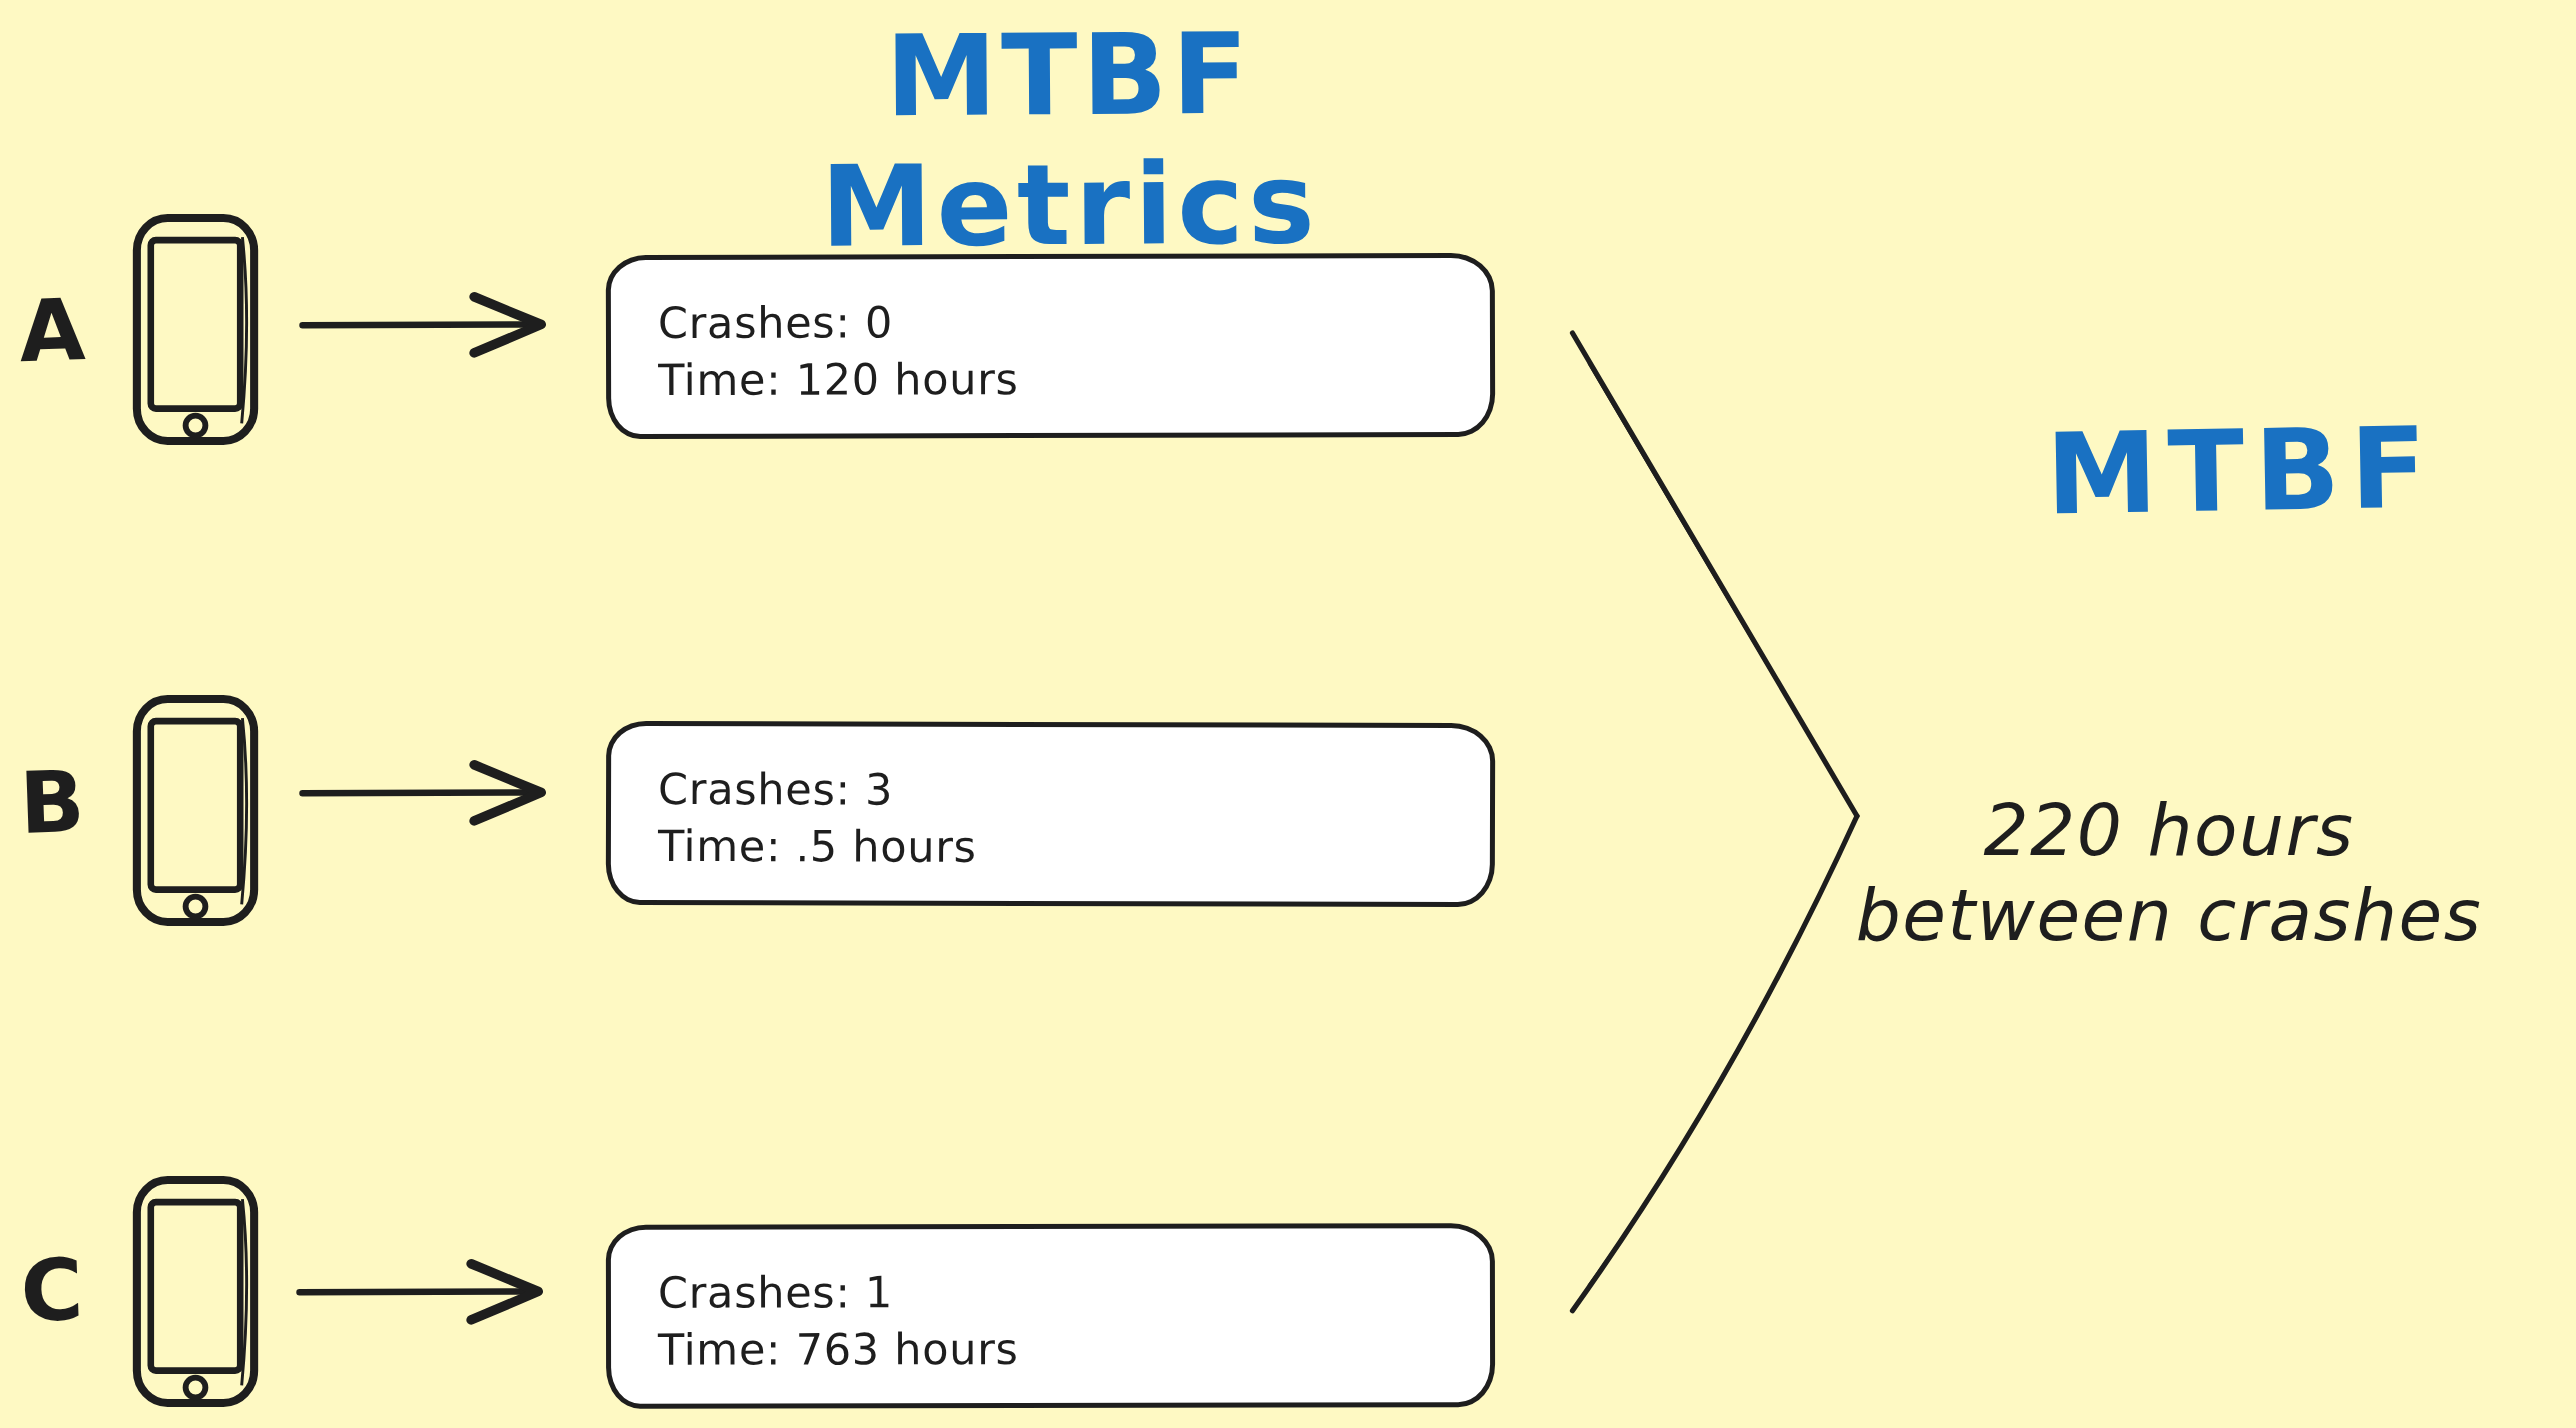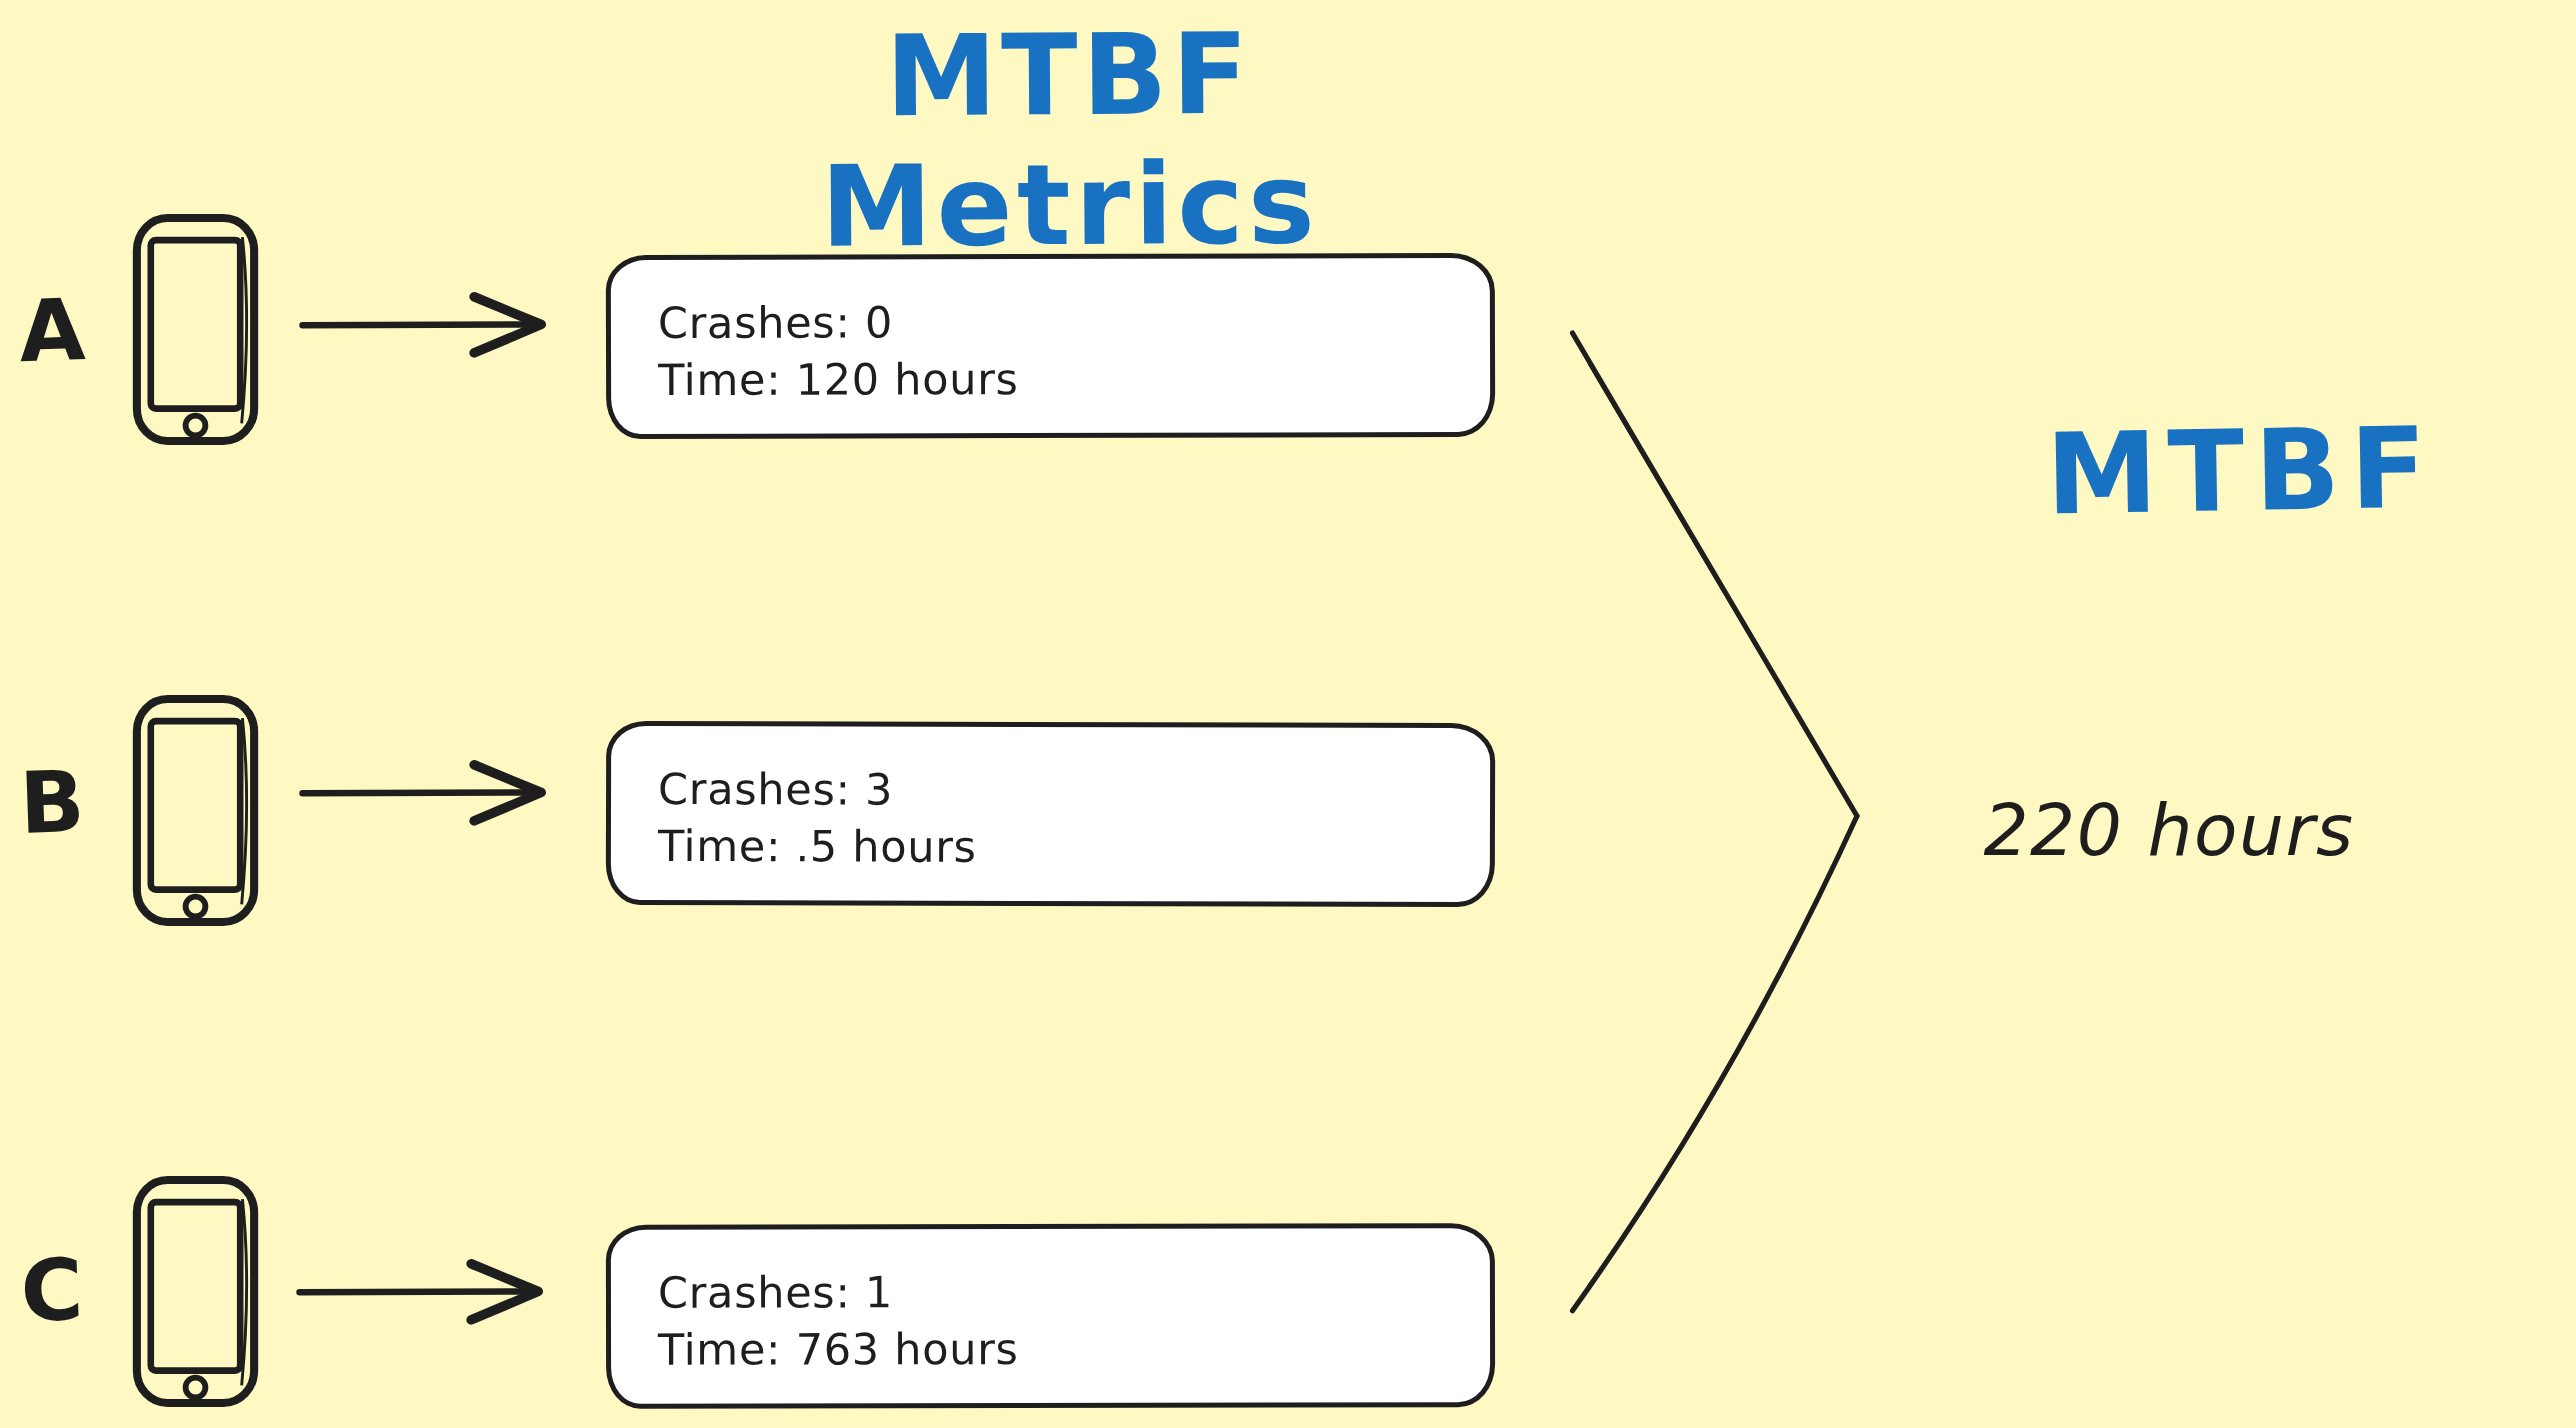--- a/index.html
+++ b/index.html
@@ -176,16 +176,17 @@
   <svg class="chevron" viewBox="0 0 480 1450">
     <path d="M40 53 Q 255 420 427 710" fill="none" stroke="currentColor" stroke-width="7" stroke-linecap="round"></path>
     <path d="M427 710 Q 260 1075 40 1383" fill="none" stroke="currentColor" stroke-width="7" stroke-linecap="round"></path>
     <path d="M62 95 Q 268 445 424 704" fill="none" stroke="currentColor" stroke-width="2.5" stroke-linecap="round"></path>
     <path d="M423 716 Q 272 1058 62 1348" fill="none" stroke="currentColor" stroke-width="2.5" stroke-linecap="round"></path>
   </svg>
 
   <h2 class="result-heading">MTBF</h2>
   <div class="result-value">
     <div>220 hours</div>
+    <div>between crashes</div>
   </div>
 
 </div>
 
 
 </body></html>

